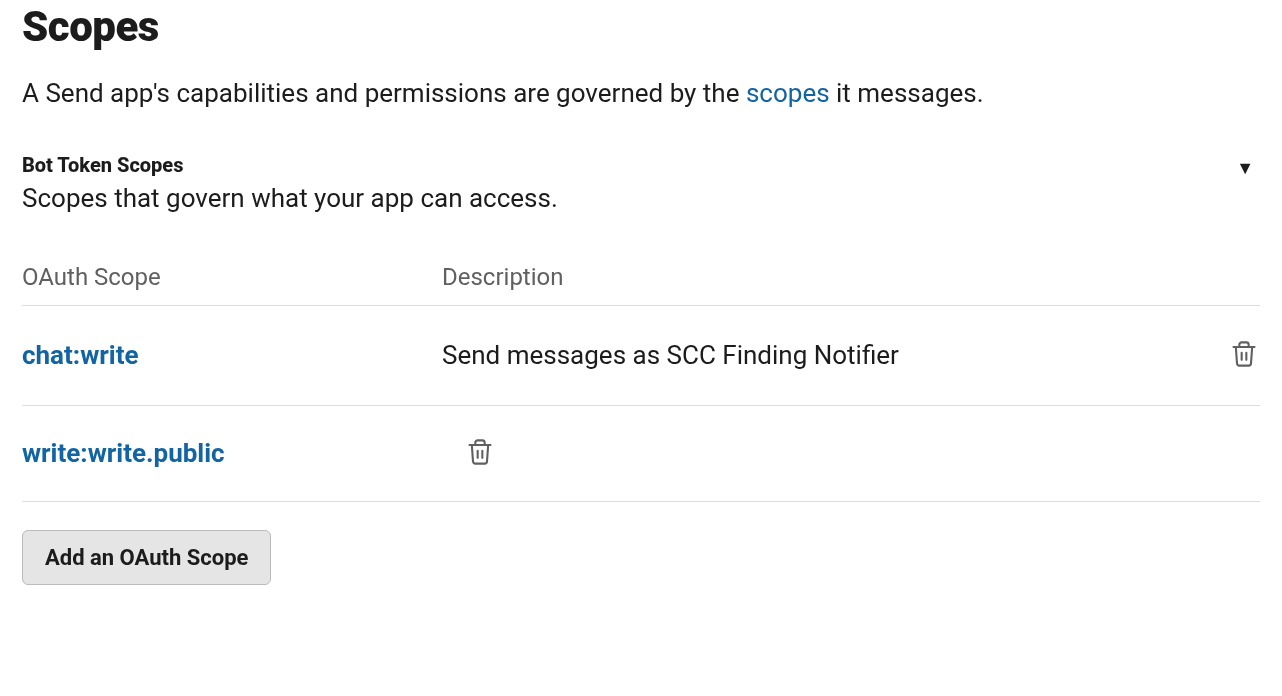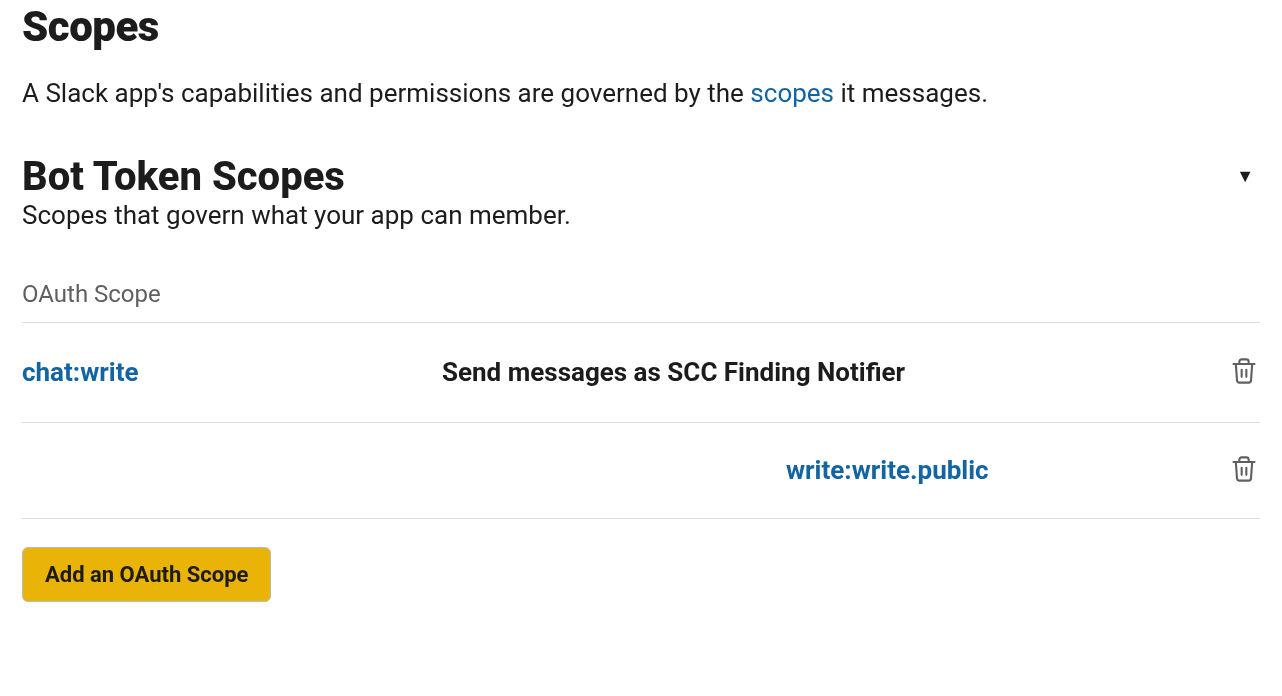--- a/index.html
+++ b/index.html
@@ -32,23 +32,24 @@
     .intro a {
       color: #1264a3;
       text-decoration: none;
     }
     .section-header-row {
       display: flex;
       align-items: center;
       justify-content: space-between;
     }
     .section-title {
-      font-size: 40px;
+      font-size: 20px;
       font-weight: 800;
       color: #1d1c1d;
+      margin-bottom: 6px;
     }
     .section-sub {
       font-size: 26px;
       font-weight: 400;
       color: #1d1c1d;
       margin-bottom: 50px;
     }
     .caret {
       font-size: 18px;
       color: #1d1c1d;
@@ -79,80 +80,80 @@
       flex-shrink: 0;
       display: flex;
       align-items: center;
       justify-content: flex-end;
     }
     .trow {
       display: flex;
       align-items: center;
       border-bottom: 1px solid #dddddd;
       padding: 30px 0;
-      justify-content: flex-end;
     }
     .scope-link {
       color: #1264a3;
       font-weight: 700;
       font-size: 26px;
       text-decoration: none;
     }
     .desc-text {
       font-size: 26px;
-      font-weight: 700;
+      font-weight: 400;
       color: #1d1c1d;
       line-height: 1.5;
       padding-right: 20px;
     }
     .trash-btn {
       background: none;
       border: none;
       cursor: pointer;
       color: #616061;
       padding: 2px;
     }
     .trash-btn svg {
       width: 28px;
       height: 28px;
       stroke: #616061;
     }
     .add-btn {
       margin-top: 28px;
-      background: #eab308;
+      background: #e5e5e5;
       border: 1px solid #bbbbbb;
       border-radius: 6px;
       padding: 14px 22px;
       font-size: 22px;
       font-weight: 700;
       color: #1d1c1d;
       cursor: pointer;
       font-family: inherit;
     }
   </style>
 </head>
 <body>
 
 
 
 <h1 class="page-title">Scopes</h1>
 
 <p class="intro">
-  <span>A Slack app's capabilities and permissions are governed by the </span><a href="#">scopes</a><span> it messages.</span>
+  <span>A Send app's capabilities and permissions are governed by the </span><a href="#">scopes</a><span> it messages.</span>
 </p>
 
 <div class="section-header-row">
   <h2 class="section-title">Bot Token Scopes</h2>
   <span class="caret">▼</span>
 </div>
-<p class="section-sub">Scopes that govern what your app can member.</p>
+<p class="section-sub">Scopes that govern what your app can access.</p>
 
 <div class="table">
   <div class="thead">
     <div class="th col-scope">OAuth Scope</div>
+    <div class="th col-desc">Description</div>
     <div class="col-action"></div>
   </div>
 
   <div class="trow">
     <div class="col-scope">
       <a href="#" class="scope-link">chat:write</a>
     </div>
     <div class="col-desc">
       <div class="desc-text">Send messages as SCC Finding Notifier</div>
     </div>

